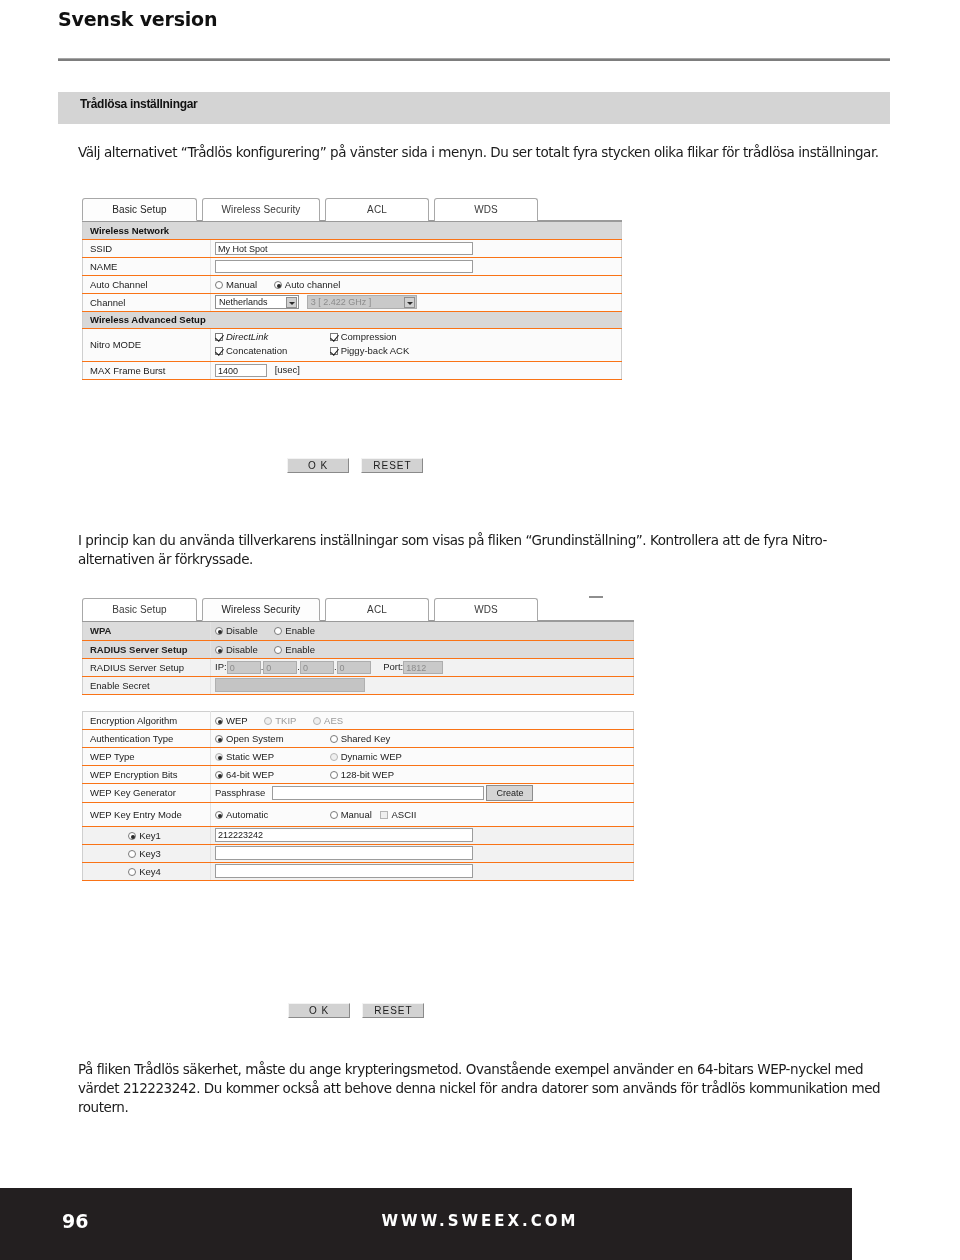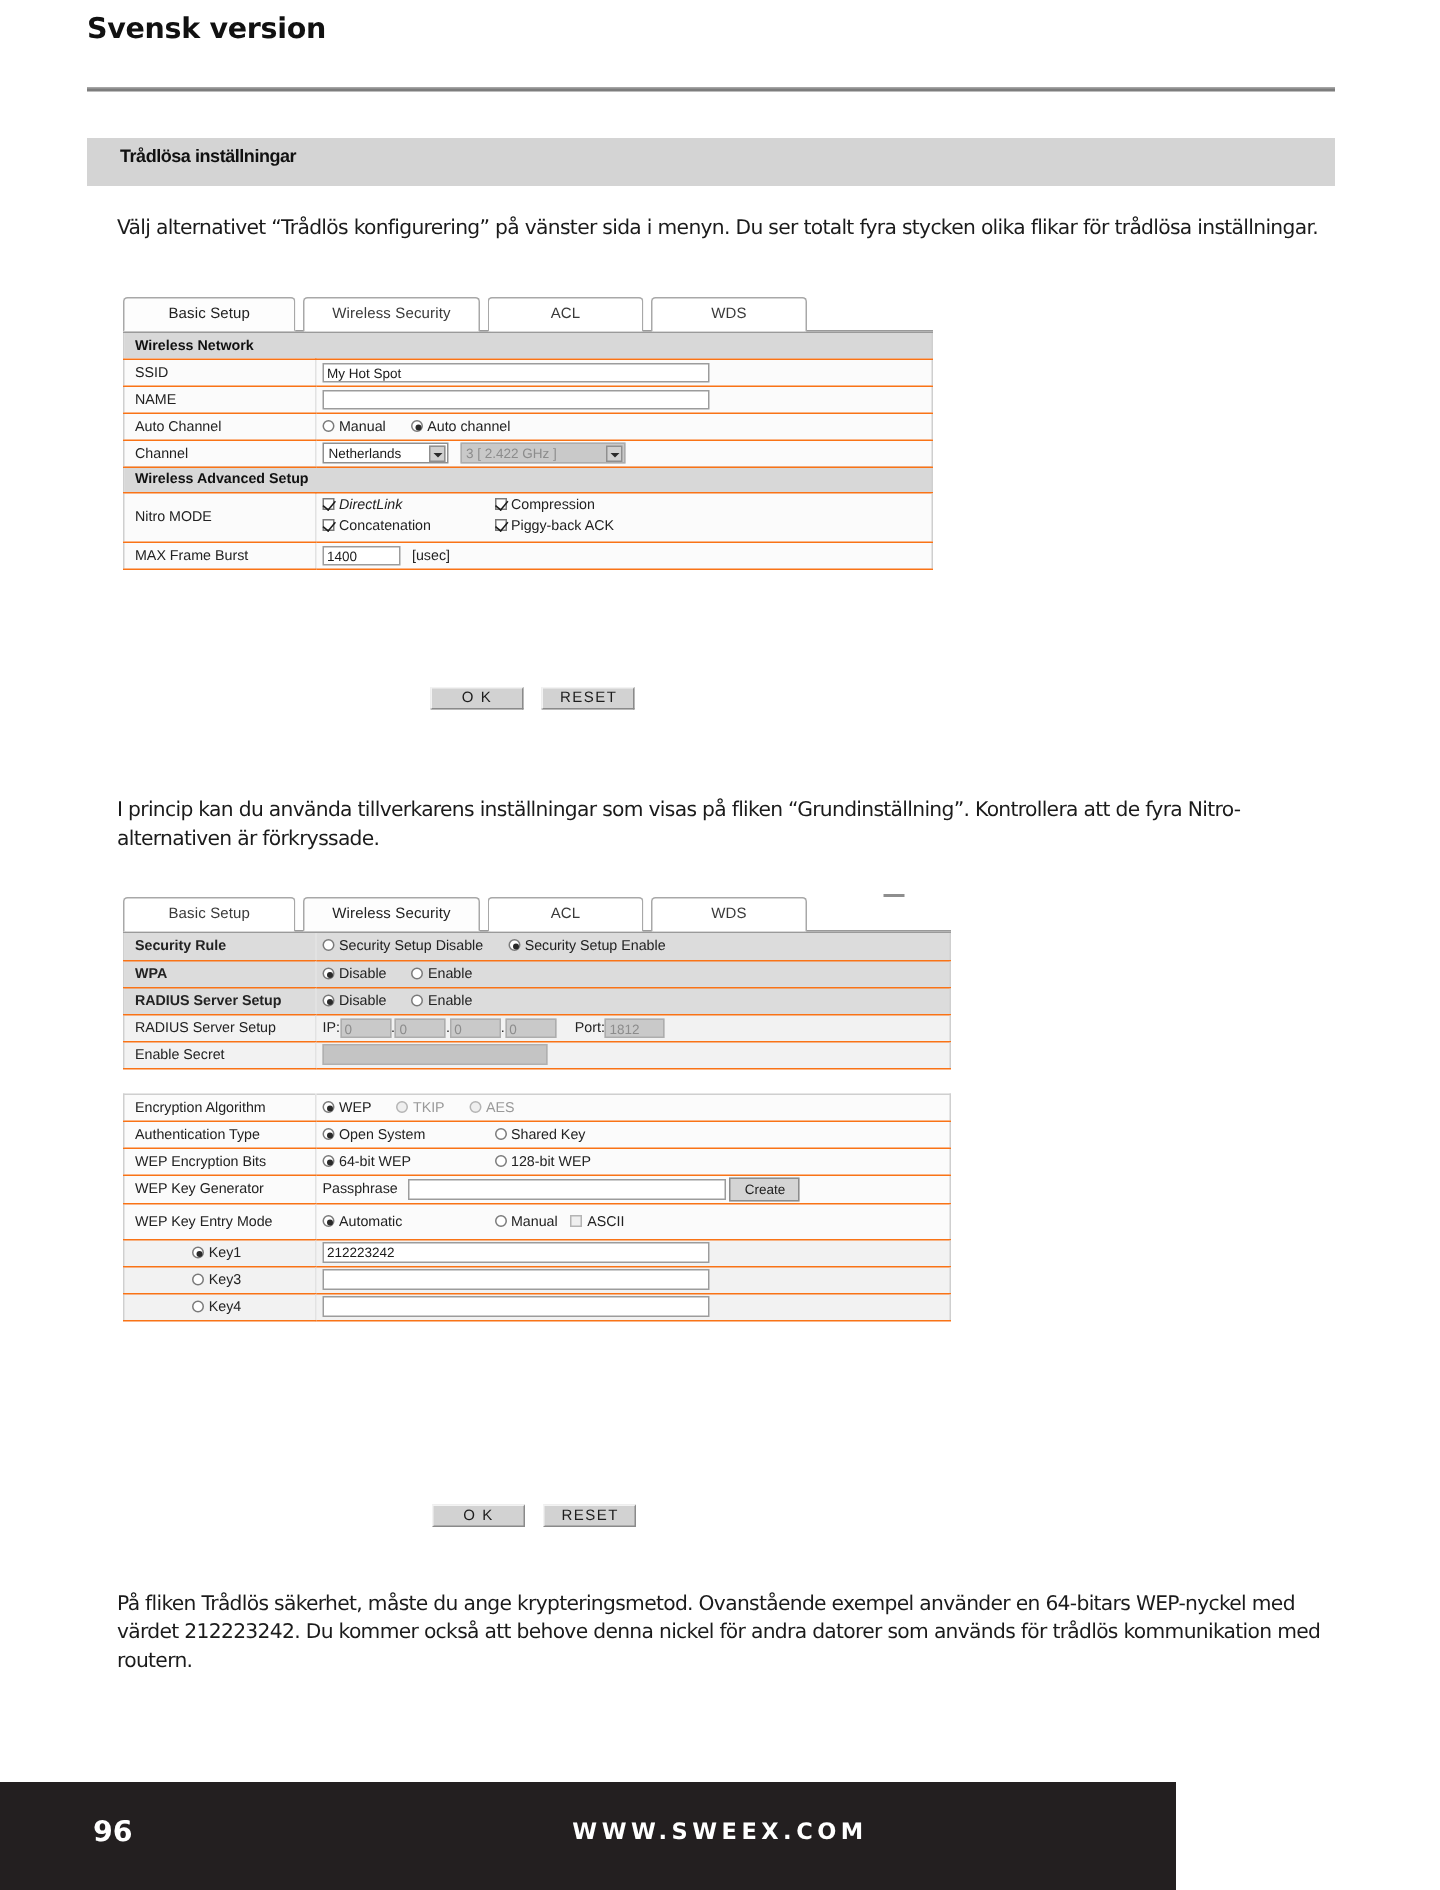--- a/index.html
+++ b/index.html
@@ -230,21 +230,21 @@
   }
 
   .dash-artifact {
     position:absolute; left:589px; top:596px;
     width:14px; height:2px; background:#8e8e8e;
   }
 
   
   .footer {
     position:absolute; left:0; bottom:0;
-    width:784px; height:72px;
+    width:852px; height:72px;
     background:#231f20;
   }
   .footer .pg {
     position:absolute; left:62px; top:22px;
     color:#fff; font-size:19px; font-weight:bold;
     font-family:"DejaVu Sans", sans-serif;
   }
   .footer .url {
     position:absolute; left:0; top:24px; width:960px;
     text-align:center;
@@ -345,27 +345,20 @@
   <div class="tabstrip">
     <div class="spacer-line"></div>
     <div class="tab" style="left:0px;width:115px;">Basic Setup</div>
     <div class="tab active" style="left:120px;width:118px;">Wireless Security</div>
     <div class="tab" style="left:243px;width:104px;">ACL</div>
     <div class="tab" style="left:352px;width:104px;">WDS</div>
   </div>
 
   <table class="ftable">
     <tbody>
-        <tr class="grayrow">
-      <td class="lab">Security Rule</td>
-      <td>
-        <span class="opt"><span class="radio"></span><span>Security Setup Disable</span></span>
-        <span class="opt"><span class="radio on"></span><span>Security Setup Enable</span></span>
-      </td>
-    </tr>
     <tr class="grayrow">
       <td class="lab">WPA</td>
       <td>
         <span class="opt"><span class="radio on"></span><span>Disable</span></span>
         <span class="opt"><span class="radio"></span><span>Enable</span></span>
       </td>
     </tr>
     <tr class="grayrow">
       <td class="lab">RADIUS Server Setup</td>
       <td>
@@ -399,20 +392,27 @@
         <span class="opt"><span class="radio on"></span><span>WEP</span></span>
         <span class="opt dim"><span class="radio dim"></span><span>TKIP</span></span>
         <span class="opt dim"><span class="radio dim"></span><span>AES</span></span>
       </td>
     </tr>
     <tr>
       <td class="lab">Authentication Type</td>
       <td>
         <span class="opt" style="width:98px;"><span class="radio on"></span><span>Open System</span></span>
         <span class="opt"><span class="radio"></span><span>Shared Key</span></span>
+      </td>
+    </tr>
+    <tr>
+      <td class="lab">WEP Type</td>
+      <td>
+        <span class="opt" style="width:98px;"><span class="radio on dim"></span><span>Static WEP</span></span>
+        <span class="opt"><span class="radio dim"></span><span>Dynamic WEP</span></span>
       </td>
     </tr>
     <tr>
       <td class="lab">WEP Encryption Bits</td>
       <td>
         <span class="opt" style="width:98px;"><span class="radio on"></span><span>64-bit WEP</span></span>
         <span class="opt"><span class="radio"></span><span>128-bit WEP</span></span>
       </td>
     </tr>
     <tr>

